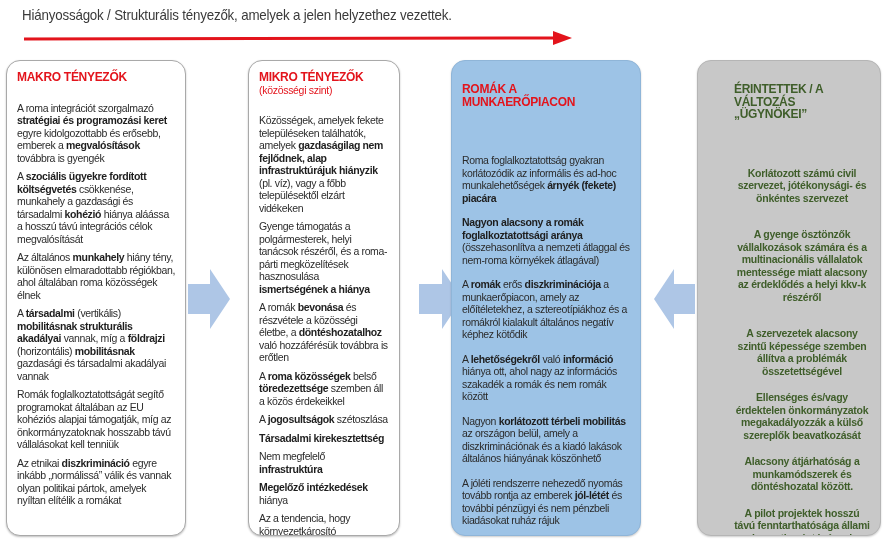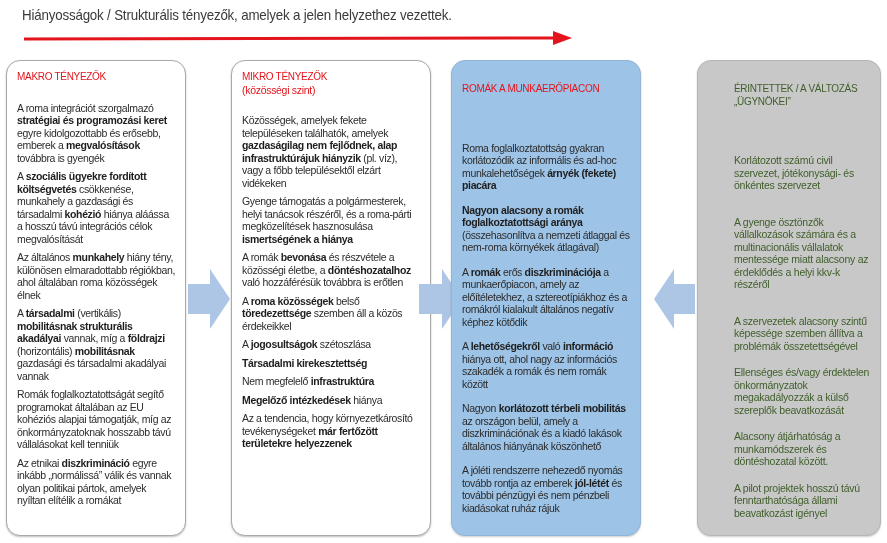--- a/index.html
+++ b/index.html
@@ -19,37 +19,37 @@
   .box {
     position: absolute; top: 60px; height: 476px;
     border-radius: 14px; box-sizing: border-box;
     padding: 10px 10px 8px 10px;
     overflow: hidden;
   }
   .box-white { background: #ffffff; border: 1px solid #a9a9a9; box-shadow: 0 1px 2px rgba(0,0,0,0.25); }
   .box-blue { background: #9dc3e6; border: 1px solid #8fb5d8; box-shadow: 0 1px 2px rgba(0,0,0,0.2); }
   .box-gray { background: #c8c8c8; border: 1px solid #b5b5b5; box-shadow: 0 1px 2px rgba(0,0,0,0.2); padding-left: 36px; }
   #box-makro { left: 6px; width: 180px; }
-  #box-mikro { left: 231px; width: 200px; }
+  #box-mikro { left: 248px; width: 152px; }
   #box-romak { left: 451px; width: 190px; }
   #box-erintettek { left: 697px; width: 184px; }
 
-  .head { font-size: 10px; line-height: 12.5px; font-weight: normal; letter-spacing: -0.3px; }
+  .head { font-size: 12px; line-height: 12.5px; font-weight: bold; letter-spacing: -0.3px; }
   .sub { font-size: 10.5px; line-height: 12.5px; letter-spacing: -0.3px; }
   .red { color: #e3141c; }
   .darkgreen { color: #3f5e2a; }
   .item { font-size: 10.5px; line-height: 12.5px; letter-spacing: -0.35px; margin-top: 6px; }
   .item b { color: #1e1e1e; }
   .items-1 { margin-top: 18px; }
   .items-2 { margin-top: 18px; }
   .items-3 { margin-top: 46px; }
   .items-3 .item { margin-top: 12px; }
   .items-3 .item:first-child { margin-top: 0; }
   .items-4 { margin-top: 46px; }
-  .items-4 .item { font-weight: normal; color: #3f5e2a; margin-top: 14px; letter-spacing: -0.25px; }
+  .items-4 .item { font-weight: bold; color: #3f5e2a; margin-top: 14px; letter-spacing: -0.25px; text-align: center; }
   .items-4 .item:first-child { margin-top: 0; }
   .items-4 .item.gap-lg { margin-top: 24px; }
   .items-1 .item:first-child, .items-2 .item:first-child { margin-top: 0; }
 
   .block-arrow { position: absolute; }
   #arrow-1 { left: 186px; top: 268px; width: 46px; height: 62px; }
   #arrow-2 { left: 416px; top: 268px; width: 47px; height: 62px; }
   #arrow-3 { left: 653px; top: 268px; width: 44px; height: 62px; }
 </style>
 </head>

